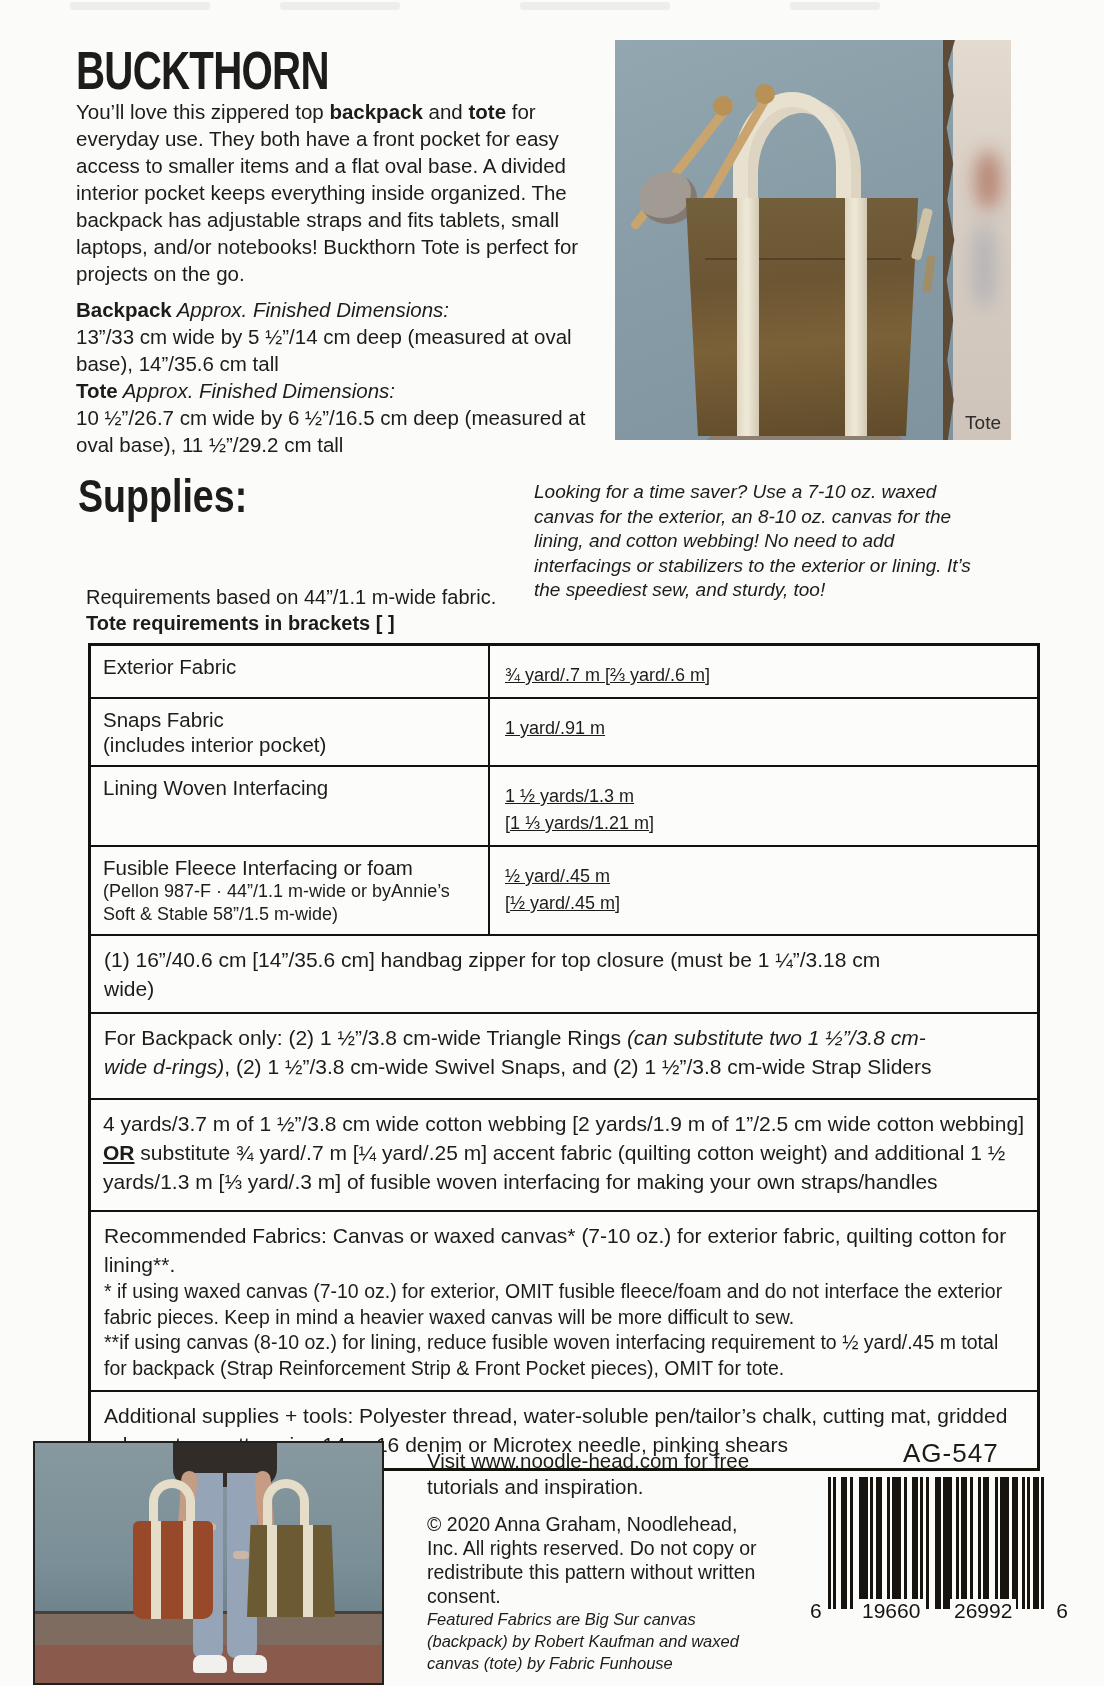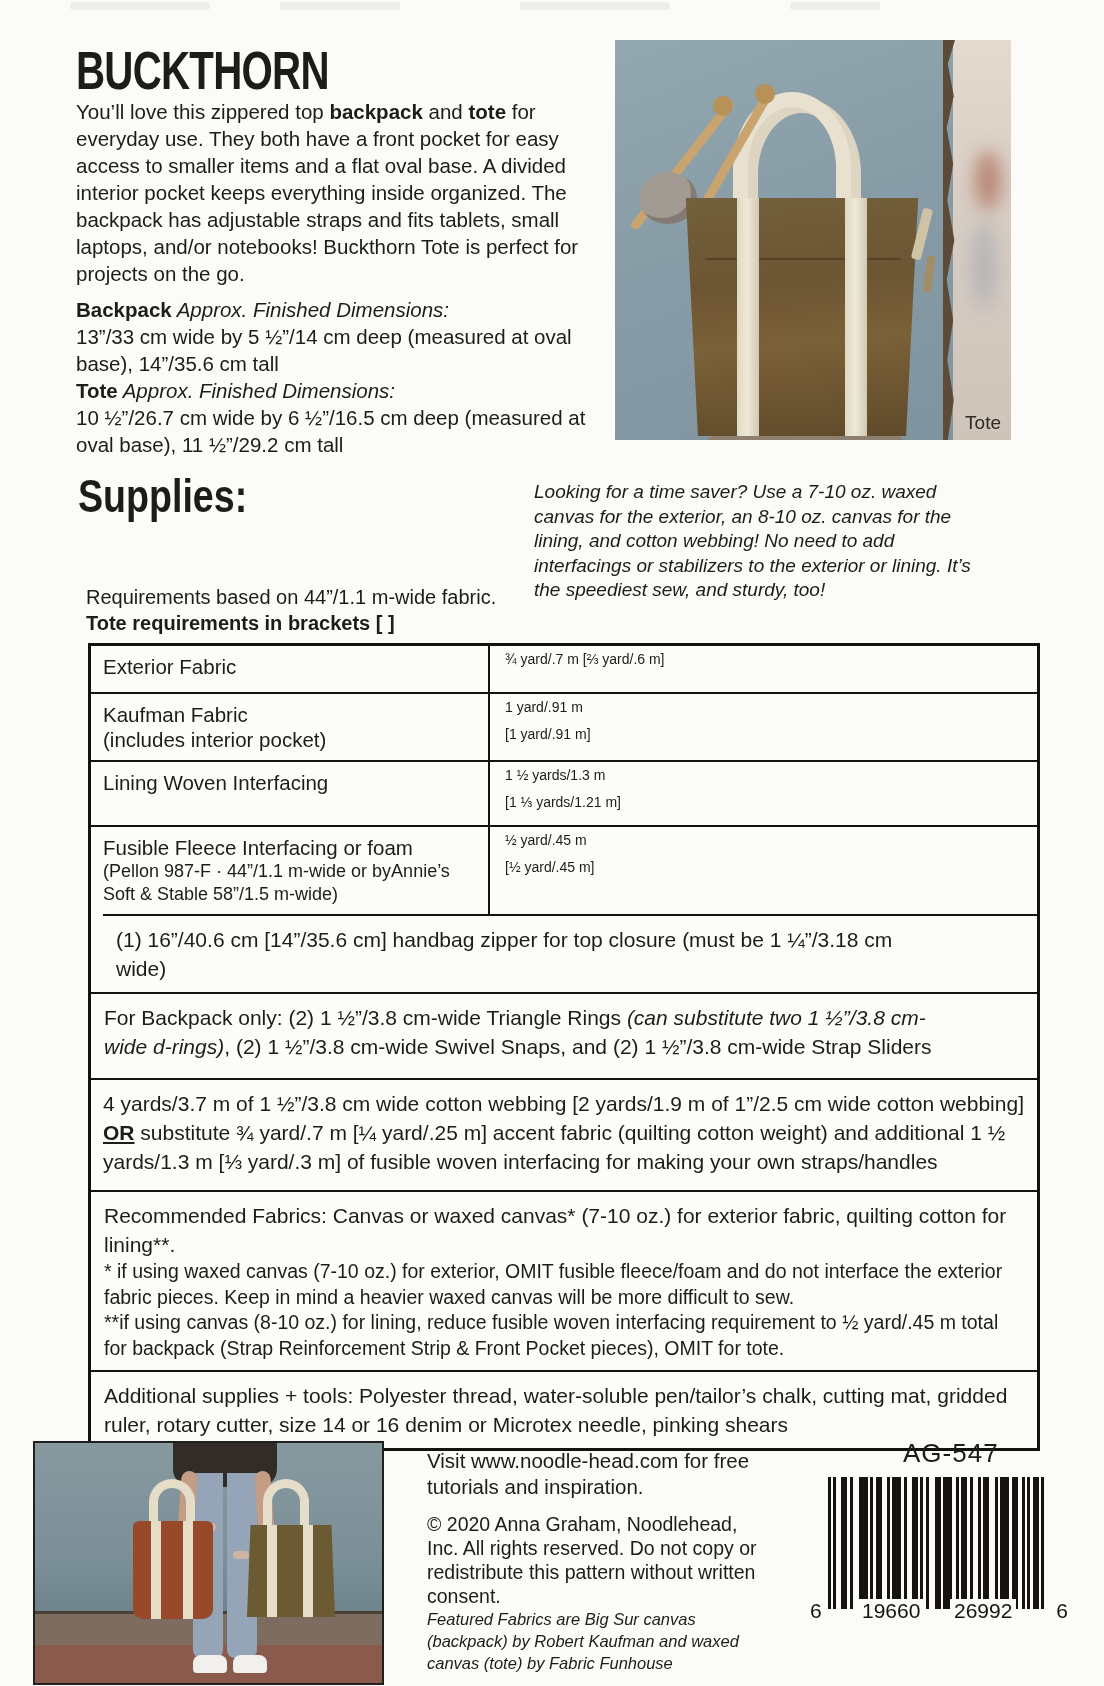--- a/index.html
+++ b/index.html
@@ -65,28 +65,28 @@
   .note { position:absolute; left:534px; top:480px; width:462px; font-style:italic; font-size:19px; line-height:24.5px; }
   .reqs { position:absolute; left:86px; top:584px; font-size:20px; line-height:26px; width:430px; }
   .reqs b { font-weight:700; }
 
   
   .tbl { position:absolute; left:88px; top:643px; width:952px; border:3px solid #14120d; background:#fcfcfa; }
   .trow { display:flex; border-top:2.5px solid #14120d; }
   .trow:first-child { border-top:none; }
   .cell-item { width:399px; border-right:2.5px solid #14120d; padding:8px 10px 8px 12px; font-size:20.5px; line-height:25px; }
   .cell-item .sub { font-size:18px; line-height:23px; }
-  .cell-qty { flex:1; padding:0 10px 8px 15px; font-size:14px; line-height:27px; }
+  .cell-qty { flex:1; padding:16px 10px 8px 15px; font-size:18px; line-height:27px;text-decoration:underline; }
   .trow-full { border-top:2.5px solid #14120d; padding:9px 12px 9px 13px; font-size:21px; line-height:29px; }
   .trow-full p { margin:0; }
   .w770 { max-width:780px; }
   .w850 { max-width:860px; }
   .fn { font-size:19.5px; line-height:25.5px; }
   .r1 { min-height:46px; } .r2 { min-height:62px; } .r3 { min-height:65px; } .r4 { min-height:81px; }
-  .r5 { min-height:77px;margin-left:12px; } .r6 { min-height:86px; } .r7 { min-height:112px;padding-left:12px; } .r8 { min-height:172px; } .r9 { min-height:62px; }
+  .r5 { min-height:77px; } .r6 { min-height:86px; } .r7 { min-height:112px;padding-left:12px; } .r8 { min-height:172px; } .r9 { min-height:62px; }
   .uline { text-decoration:underline; font-weight:700; }
 
   
   .photo-bottom { position:absolute; left:35px; top:1443px; width:347px; height:240px; background:#7e929b; overflow:hidden; outline:2px solid #20201e; }
   .pb-wall { position:absolute; inset:0; background:linear-gradient(180deg,#87999f 0%,#7b8f98 70%,#6f838d 100%); height:170px; }
   .pb-walk { position:absolute; left:0; top:168px; width:100%; height:34px; background:#7d6c5f; border-top:3px solid #4a4038; }
   .pb-brick { position:absolute; left:0; top:202px; width:100%; height:38px; background:#8a5a4c; }
   .pb-sweater { position:absolute; left:138px; top:0; width:104px; height:44px; background:#322c28; border-radius:0 0 18px 18px; }
   .pb-arm { position:absolute; width:16px; height:82px; background:#c59c84; border-radius:8px; top:28px; }
   .pb-arm.a1 { left:144px; transform:rotate(4deg); } .pb-arm.a2 { left:222px; transform:rotate(-4deg); }
@@ -168,26 +168,25 @@
     <div class="trow r1">
       <div class="cell-item">
         <div>Exterior Fabric</div>
       </div>
       <div class="cell-qty">
         <div>¾ yard/.7 m [⅔ yard/.6 m]</div>
       </div>
     </div>
     <div class="trow r2">
       <div class="cell-item">
-        <div>Kaufman Fabric</div>
+        <div>Snaps Fabric</div>
         <div>(includes interior pocket)</div>
       </div>
       <div class="cell-qty">
         <div>1 yard/.91 m</div>
-        <div>[1 yard/.91 m]</div>
       </div>
     </div>
     <div class="trow r3">
       <div class="cell-item">
         <div>Lining Woven Interfacing</div>
       </div>
       <div class="cell-qty">
         <div>1 ½ yards/1.3 m</div>
         <div>[1 ⅓ yards/1.21 m]</div>
       </div>

